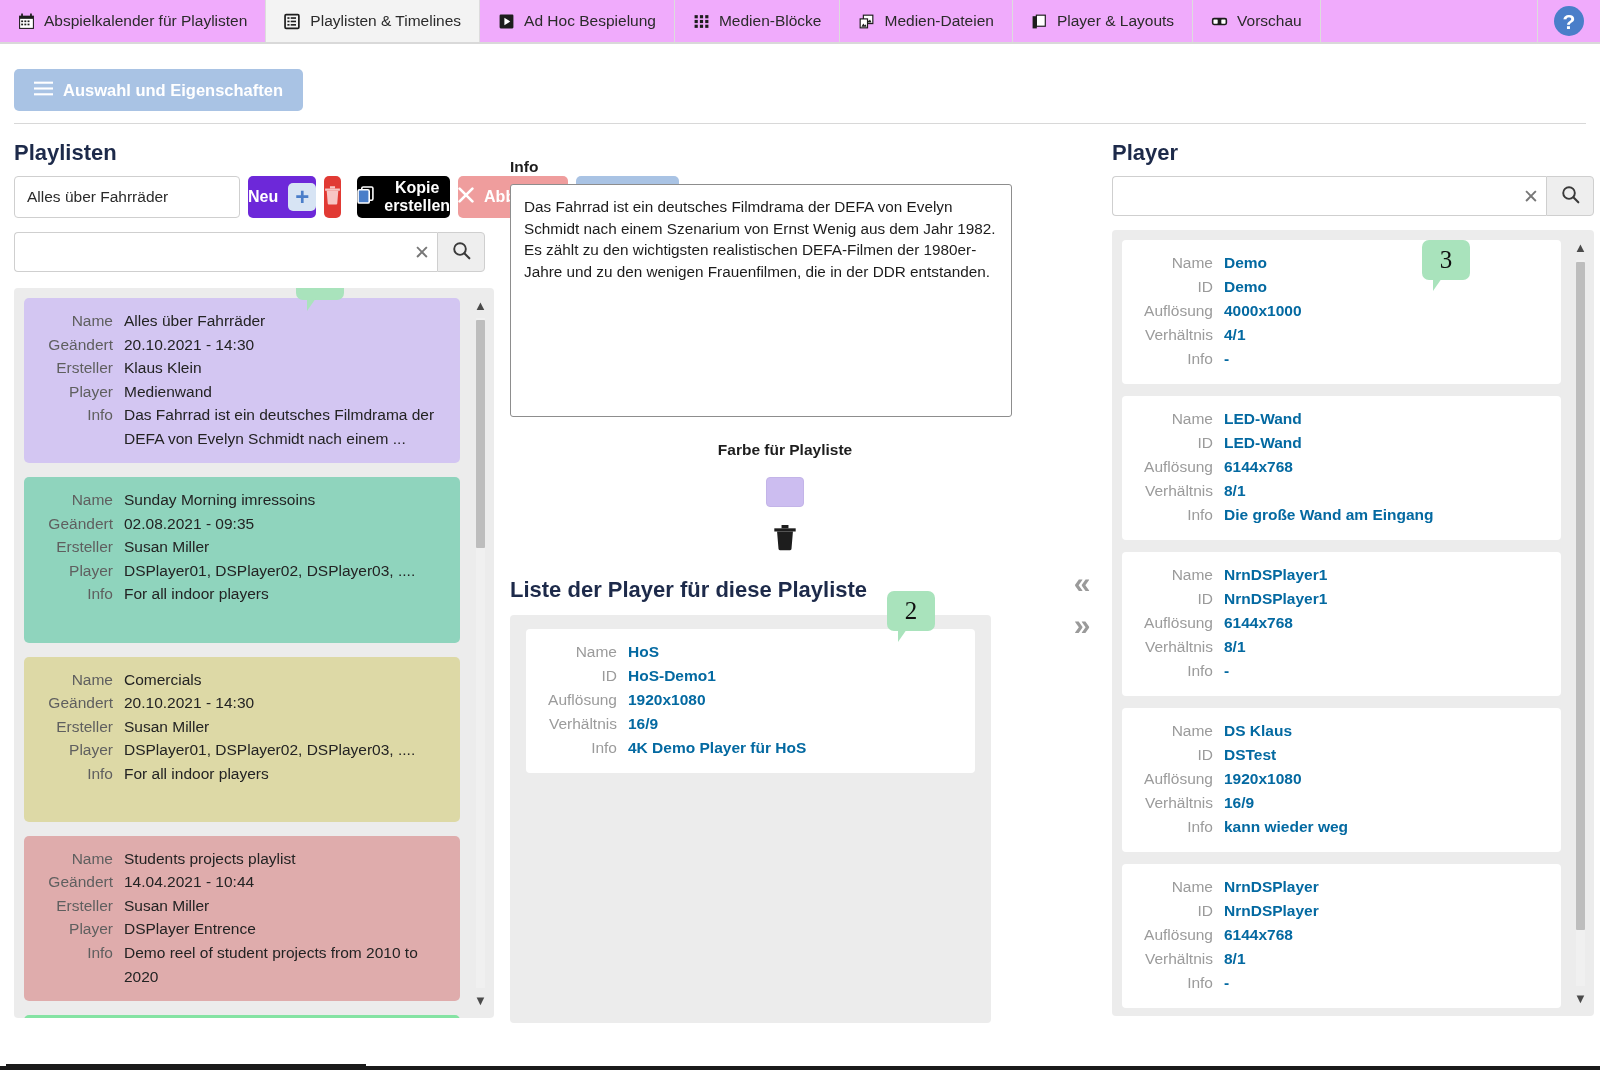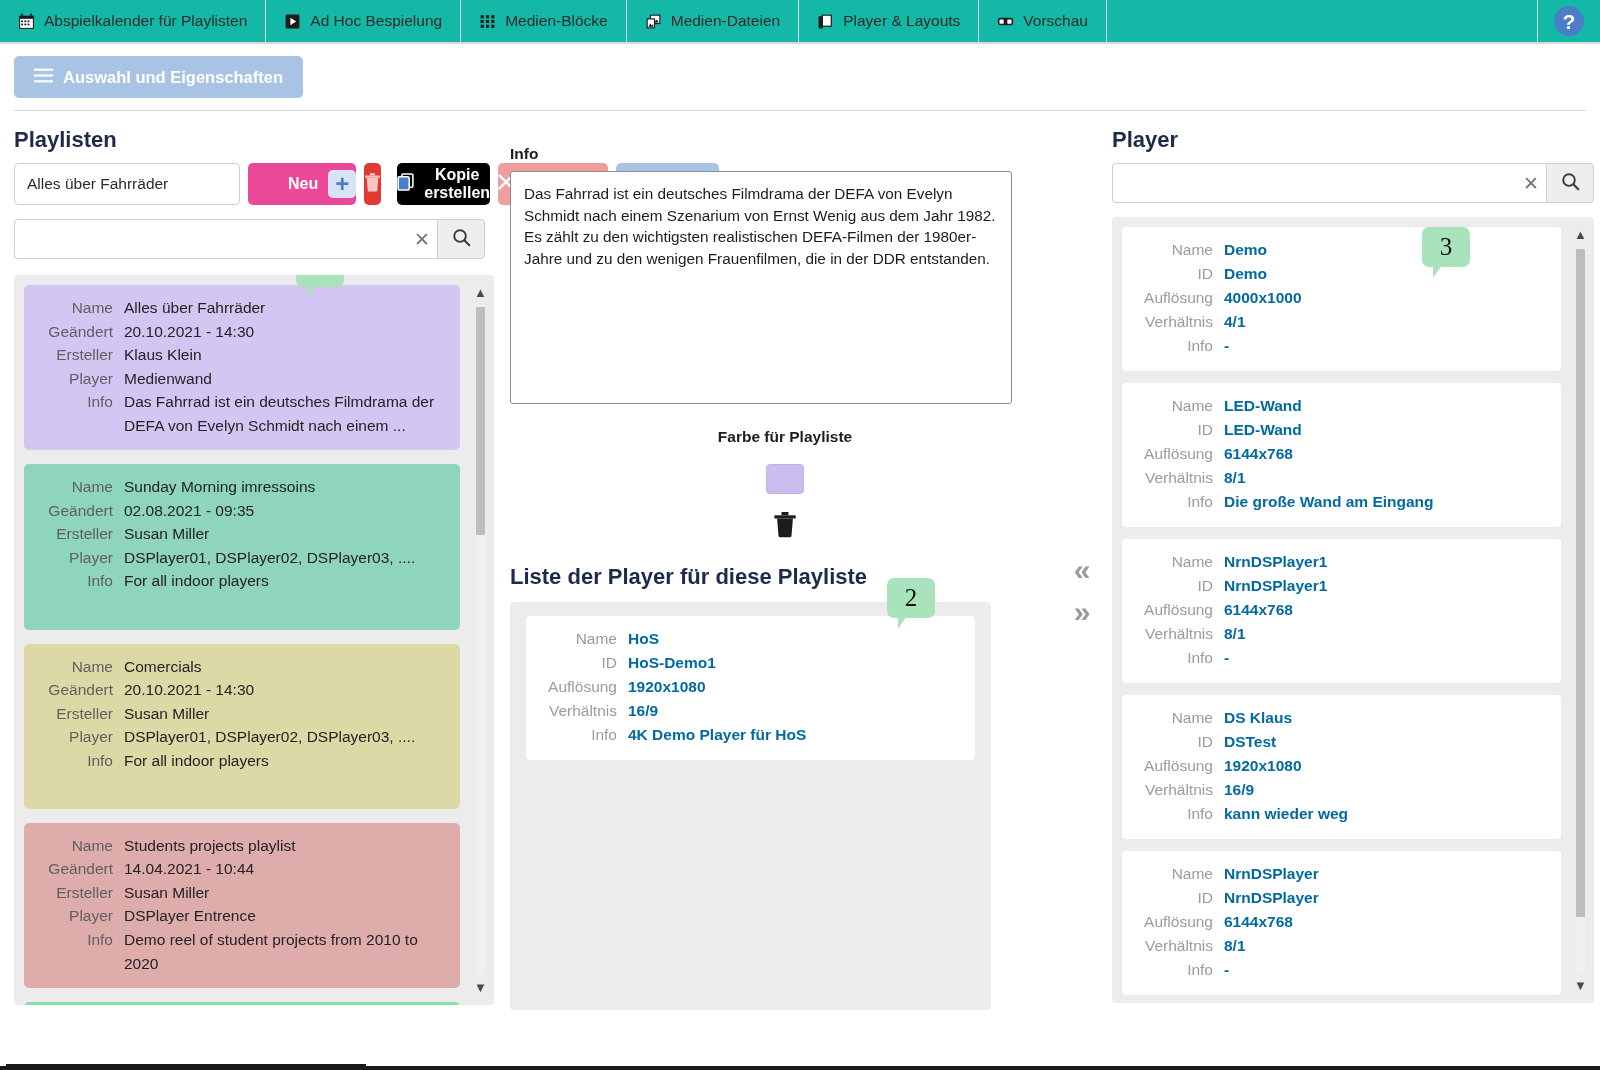--- a/index.html
+++ b/index.html
@@ -9,21 +9,21 @@
     background: #ffffff;
     color: #2b2b2b;
     overflow: hidden;
   }
 
   
   .tabbar {
     display: flex; align-items: stretch;
     height: 44px;
     border-bottom: 2px solid #d9d9d9;
-    background: #14b8a6;
+    background: #f0abfc;
     position: relative;
   }
   .tab {
     display: flex; align-items: center; gap: 9px;
     padding: 0 18px;
     font-size: 15.5px;
     color: #2b2b2b;
     border-right: 1px solid #dcdcdc;
     white-space: nowrap;
     cursor: pointer;
@@ -35,21 +35,21 @@
   .help-wrap { margin-left: auto; display: flex; align-items: center; padding: 0 16px; border-left: 1px solid #dcdcdc; }
   .help-icon {
     width: 30px; height: 30px; border-radius: 50%;
     background: #4a7ec9; color: #fff;
     font-size: 21px; font-weight: bold;
     display: flex; align-items: center; justify-content: center;
     cursor: pointer; line-height: 1;
   }
 
   
-  .subbar { padding: 12px 14px 0 14px; display: flex; gap: 8px; }
+  .subbar { padding: 25px 14px 0 14px; display: flex; gap: 8px; }
   .subbtn {
     display: flex; align-items: center; gap: 10px;
     height: 42px; padding: 0 20px;
     border: none; border-radius: 5px;
     color: #fff; font-size: 16.5px; font-weight: bold;
     cursor: pointer;
     font-family: "Liberation Sans", sans-serif;
   }
   .subbtn.muted { background: #a9c3e4; }
   .subbtn.primary { background: #4a7ec9; }
@@ -77,21 +77,21 @@
     outline: none;
   }
   .pl-name-input { width: 293px; }
   .btn {
     display: flex; align-items: center; justify-content: center; gap: 10px;
     border: none; border-radius: 5px; cursor: pointer;
     color: #fff; font-size: 16px; font-weight: bold;
     font-family: "Liberation Sans", sans-serif;
     height: 42px;
   }
-  .btn-neu { background: #ec4899; width: 121px; padding-left: 40px; }
+  .btn-neu { background: #6d28d9; width: 121px; }
   .neu-plus {
     width: 28px; height: 28px; border-radius: 5px;
     background: #d7e4f4; color: #4a7ec9;
     display: flex; align-items: center; justify-content: center;
     font-size: 24px; font-weight: bold; line-height: 1;
   }
   .btn-del { background: #e13a34; width: 50px; }
   .btn-copy { background: #000000; width: 188px; margin-left: 8px;}
   .btn-cancel { background: #ef9d9d; width: 157px; }
   .btn-save { background: #a9c3e4; width: 150px; }
@@ -256,20 +256,34 @@
           <rect x="6" y="7" width="1.8" height="1.6" fill="#1d1d1d"></rect>
           <rect x="9" y="7" width="1.8" height="1.6" fill="#1d1d1d"></rect>
           <rect x="3" y="10" width="1.8" height="1.6" fill="#1d1d1d"></rect>
           <rect x="6" y="10" width="1.8" height="1.6" fill="#1d1d1d"></rect>
           <rect x="9" y="10" width="1.8" height="1.6" fill="#1d1d1d"></rect>
         </svg>
     </span>
     <span>Abspielkalender für Playlisten</span>
   </div>
 
+  <div class="tab active">
+    <span class="tab-icon">
+      <svg width="17" height="17" viewBox="0 0 16 16">
+          <rect x="1" y="1.5" width="13" height="13" rx="1" fill="none" stroke="#1d1d1d" stroke-width="1.6"></rect>
+          <rect x="3.2" y="4" width="2" height="1.5" fill="#1d1d1d"></rect>
+          <rect x="6.3" y="4" width="5" height="1.5" fill="#1d1d1d"></rect>
+          <rect x="3.2" y="7.2" width="2" height="1.5" fill="#1d1d1d"></rect>
+          <rect x="6.3" y="7.2" width="5" height="1.5" fill="#1d1d1d"></rect>
+          <rect x="3.2" y="10.4" width="2" height="1.5" fill="#1d1d1d"></rect>
+          <rect x="6.3" y="10.4" width="5" height="1.5" fill="#1d1d1d"></rect>
+        </svg>
+    </span>
+    <span>Playlisten &amp; Timelines</span>
+  </div>
 
   <div class="tab">
     <span class="tab-icon">
       <svg width="17" height="17" viewBox="0 0 16 16">
           <rect x="1.5" y="1.5" width="13" height="13" rx="1" fill="#1d1d1d"></rect>
           <polygon points="6,4.5 11.5,8 6,11.5" fill="#fff"></polygon>
         </svg>
     </span>
     <span>Ad Hoc Bespielung</span>
   </div>

